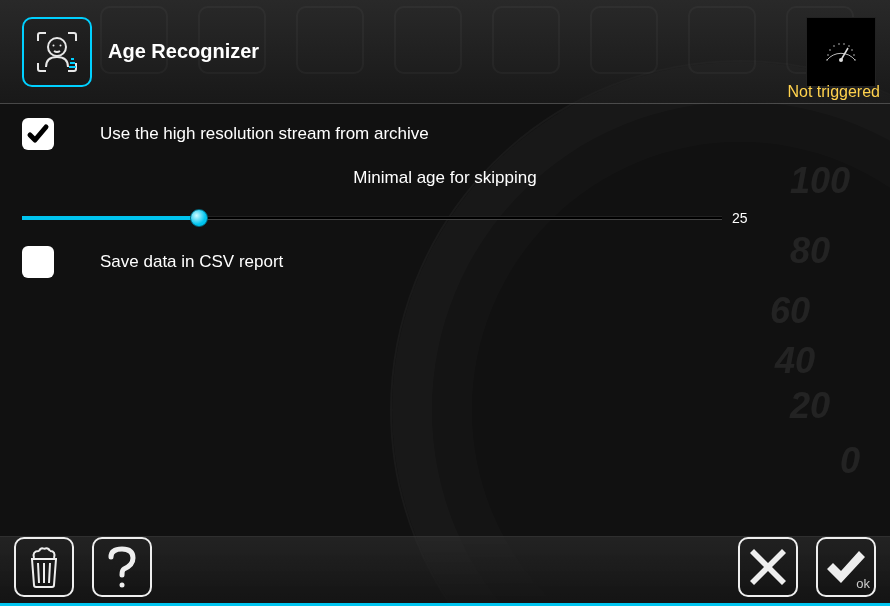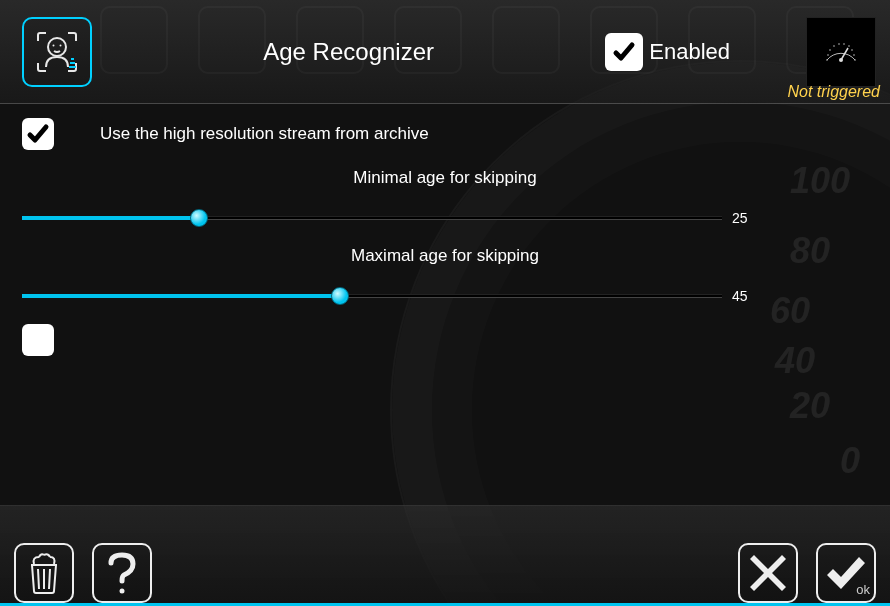--- a/index.html
+++ b/index.html
@@ -72,24 +72,23 @@
     height: 70px;
     border: 2px solid #00d0ff;
     border-radius: 10px;
     display: flex;
     align-items: center;
     justify-content: center;
     flex-shrink: 0;
     background: rgba(0,0,0,0.1);
   }
   .title {
-    font-size: 24px;
-    font-weight: 400;
+    font-size: 20px;
+    font-weight: 700;
     flex-grow: 1;
-    text-align: center;
   }
   .enabled-wrap {
     display: flex;
     align-items: center;
     gap: 6px;
     margin-right: 60px;
   }
   .checkbox, .checkbox-sm {
     width: 38px;
     height: 38px;
@@ -125,21 +124,20 @@
     justify-content: center;
     border: 1px solid #222;
   }
   .preview-thumb svg { width: 50px; height: 50px; }
   .status-text {
     color: #ffd24d;
     font-size: 16px;
     position: absolute;
     right: 10px;
     bottom: 2px;
-    font-style: italic;
   }
 
   
   .content {
     position: relative;
     z-index: 2;
     padding: 14px 22px 0 22px;
   }
   .row-check {
     display: flex;
@@ -182,25 +180,25 @@
     transform: translate(-50%, -50%);
   }
   .slider-val { font-size: 14px; }
 
   
   .footer {
     position: absolute;
     left: 0;
     right: 0;
     bottom: 0;
-    height: 101px;
+    height: 70px;
     background: linear-gradient(to bottom, rgba(50,50,50,0.55), rgba(20,20,20,0.8));
     border-top: 1px solid rgba(255,255,255,0.12);
     display: flex;
-    align-items: flex-end;
+    align-items: flex-start;
     padding: 0 14px;
     gap: 18px;
     z-index: 3;
     border-bottom: 3px solid #00c4ef;
   }
   .footer .spacer { flex-grow: 1; }
   .footer-btn {
     width: 60px;
     height: 60px;
     border: 2px solid #eee;
@@ -254,28 +252,20 @@
       <circle cx="25" cy="20" r="9"></circle>
       <path d="M14 40 Q14 30 25 30 Q36 30 36 40"></path>
       <circle cx="21.5" cy="18.5" r="1" fill="#e8e8e8" stroke="none"></circle>
       <circle cx="28.5" cy="18.5" r="1" fill="#e8e8e8" stroke="none"></circle>
       <path d="M22 24 Q25 26 28 24"></path>
       <path d="M37 40 h7 M38 36 h5 M39 32 h3" stroke="#00d0ff"></path>
     </svg>
   </div>
   <div class="title">Age Recognizer</div>
 
-  <div class="enabled-wrap">
-    <div class="checkbox">
-      <svg class="checkmark" viewBox="0 0 24 24" fill="none" stroke="#000" stroke-width="5" stroke-linecap="round" stroke-linejoin="round">
-        <path d="M4 13 L9 18 L20 5"></path>
-      </svg>
-    </div>
-    <span class="enabled-label">Enabled</span>
-  </div>
 
   <div class="preview-wrap">
     <div class="preview-thumb">
       <svg viewBox="0 0 50 50">
         <g stroke="#bbb" stroke-width="1" fill="none">
           <path d="M11 33 A18 18 0 0 1 39 33"></path>
         </g>
         <g fill="#bbb">
           <circle cx="11" cy="33" r="0.8"></circle>
             <circle cx="12" cy="28" r="0.8"></circle>
@@ -311,35 +301,26 @@
     <div class="slider-label">Minimal age for skipping</div>
     <div class="slider-row">
       <div class="slider-track">
         <div class="slider-fill" id="min-fill" style="width: 25.2525%;"></div>
         <div class="slider-thumb" id="min-thumb" style="left: 25.2525%;"></div>
       </div>
       <span class="slider-val">25</span>
     </div>
   </div>
 
-  <div class="slider-block">
-    <div class="slider-label">Maximal age for skipping</div>
-    <div class="slider-row">
-      <div class="slider-track">
-        <div class="slider-fill" id="max-fill" style="width: 45.4545%;"></div>
-        <div class="slider-thumb" id="max-thumb" style="left: 45.4545%;"></div>
-      </div>
-      <span class="slider-val">45</span>
-    </div>
-  </div>
 
   <div class="row-check">
     <div class="checkbox-sm">
       
     </div>
+    <span class="label">Save data in CSV report</span>
   </div>
 
 </div>
 
 <div class="footer">
   <div class="footer-btn">
     <svg width="40" height="44" viewBox="0 0 40 44" fill="none" stroke="#eee" stroke-width="2" stroke-linejoin="round">
       <path d="M8 14 L10 40 Q10 42 12 42 H28 Q30 42 30 40 L32 14 Z"></path>
       <path d="M14 18 L15 38 M20 18 V38 M26 18 L25 38"></path>
       <path d="M7 14 H33"></path>

